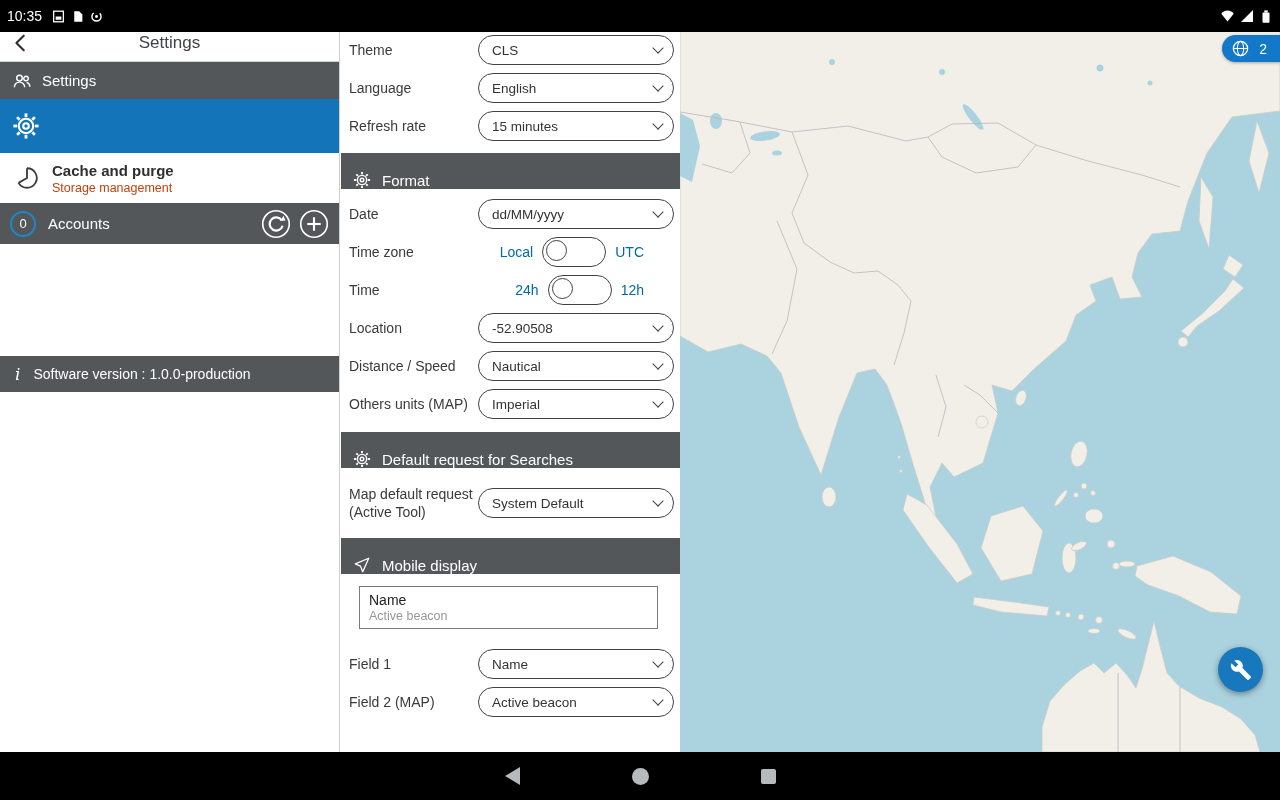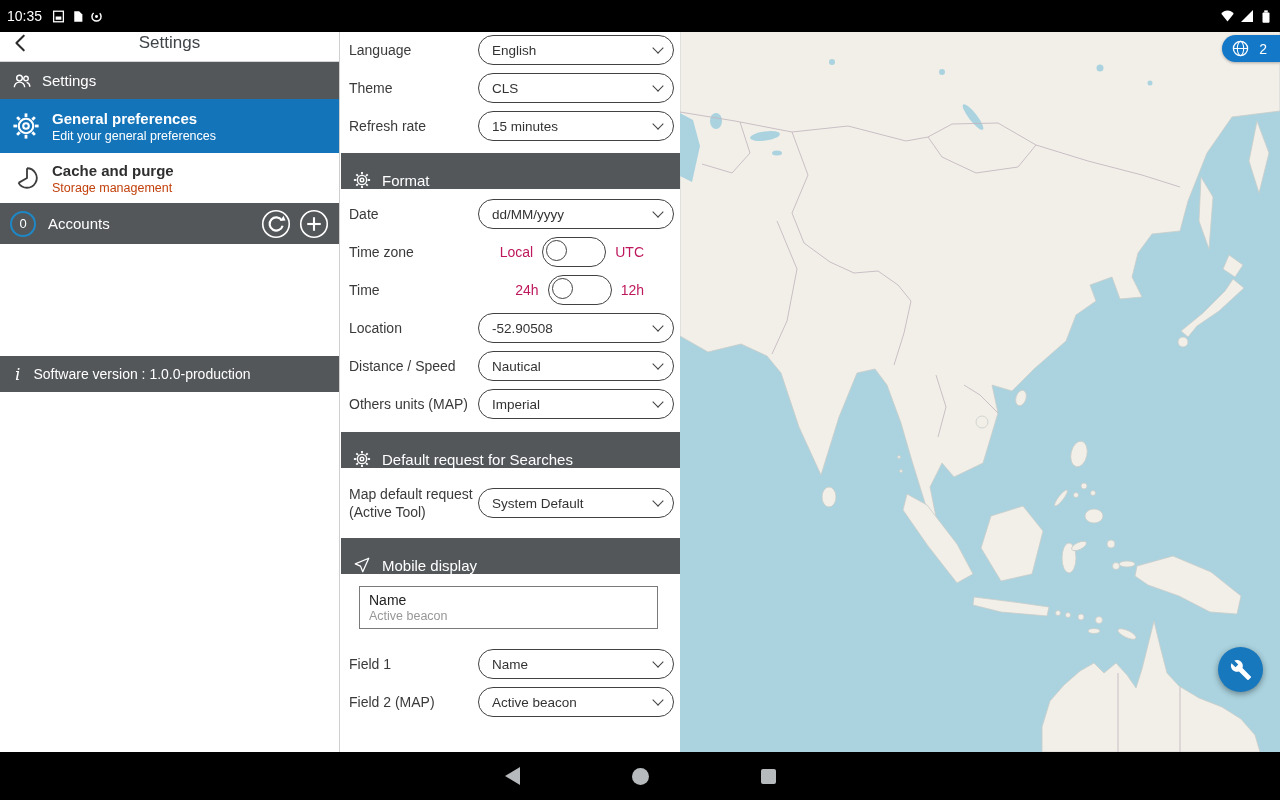--- a/index.html
+++ b/index.html
@@ -46,21 +46,21 @@
   .pref-label{font-size:14px;color:#3a3a3a}
   .pref-label.wrap{width:128px;line-height:1.3}
   .dropdown{width:196px;height:30px;border:1.5px solid #424242;border-radius:16px;background:#fff;display:flex;align-items:center;justify-content:space-between;padding:0 11px 0 13px;cursor:pointer;flex-shrink:0}
   .dd-value{font-size:13.5px;color:#333;white-space:nowrap;overflow:hidden}
   .chev{width:8px;height:8px;border-right:1.7px solid #424242;border-bottom:1.7px solid #424242;transform:rotate(45deg);margin-top:-4px;flex-shrink:0}
 
   .section-header{height:36px;background:#53575a;color:#fff;display:flex;align-items:flex-end;gap:11px;padding:0 12px;font-size:15px}
   .mt8{margin-top:8px}.mt9{margin-top:9px}.mt6{margin-top:6px}
 
   .toggle-group{display:flex;align-items:center;gap:9px;margin-right:30px}
-  .toggle-side{font-size:14px;color:#be185d}
+  .toggle-side{font-size:14px;color:#0369a1}
   .toggle{width:64px;height:30px;border:1.5px solid #424242;border-radius:16px;position:relative;background:#fff;cursor:pointer;flex-shrink:0}
   .knob{position:absolute;left:3px;top:1.5px;width:21px;height:21px;border:1.5px solid #424242;border-radius:50%;background:#fff}
 
   .preview-box{margin:12px 22px 0 18px;border:1px solid #7a7a7a;padding:5px 9px;background:#fff}
   .preview-title{font-size:14px;color:#222}
   .preview-sub{font-size:12.5px;color:#979797;margin-top:1px}
   .mt16{margin-top:16px}
 
   
   .map-svg{position:absolute;inset:0;width:100%;height:100%}
@@ -136,24 +136,20 @@
           <line x1="12" y1="1.2" x2="12" y2="4.4"></line>
           <line x1="12" y1="19.6" x2="12" y2="22.8"></line>
           <line x1="1.2" y1="12" x2="4.4" y2="12"></line>
           <line x1="19.6" y1="12" x2="22.8" y2="12"></line>
           <line x1="4.4" y1="4.4" x2="6.6" y2="6.6"></line>
           <line x1="17.4" y1="17.4" x2="19.6" y2="19.6"></line>
           <line x1="4.4" y1="19.6" x2="6.6" y2="17.4"></line>
           <line x1="17.4" y1="6.6" x2="19.6" y2="4.4"></line>
         </g>
     </svg>
-    <span>
-      <div class="item-title">General preferences</div>
-      <div class="item-sub">Edit your general preferences</div>
-    </span>
   </div>
 
   <div class="nav-item-white">
     <svg width="26" height="26" viewBox="0 0 24 24" fill="none" stroke="#3d3d3d" stroke-width="1.7">
       <path d="M12 3a9 9 0 1 1-7.8 13.5"></path>
         <path d="M12 3v9l-7.8 4.5"></path>
     </svg>
     <span>
       <div class="item-title">Cache and purge</div>
       <div class="item-sub">Storage management</div>
@@ -184,30 +180,30 @@
   <div class="version-bar">
     <span class="info-glyph">i</span>
     <span>Software version : 1.0.0-production</span>
   </div>
 </div>
 
 <div class="mid-panel">
 
   <div class="rows-pad">
     <div class="pref-row">
+      <span class="pref-label">Theme</span>
+      <span class="dropdown">
+        <span class="dd-value">CLS</span>
+        <span class="chev"></span>
+      </span>
+    </div>
+    <div class="pref-row">
       <span class="pref-label">Language</span>
       <span class="dropdown">
         <span class="dd-value">English</span>
-        <span class="chev"></span>
-      </span>
-    </div>
-    <div class="pref-row">
-      <span class="pref-label">Theme</span>
-      <span class="dropdown">
-        <span class="dd-value">CLS</span>
         <span class="chev"></span>
       </span>
     </div>
     <div class="pref-row">
       <span class="pref-label">Refresh rate</span>
       <span class="dropdown">
         <span class="dd-value">15 minutes</span>
         <span class="chev"></span>
       </span>
     </div>

